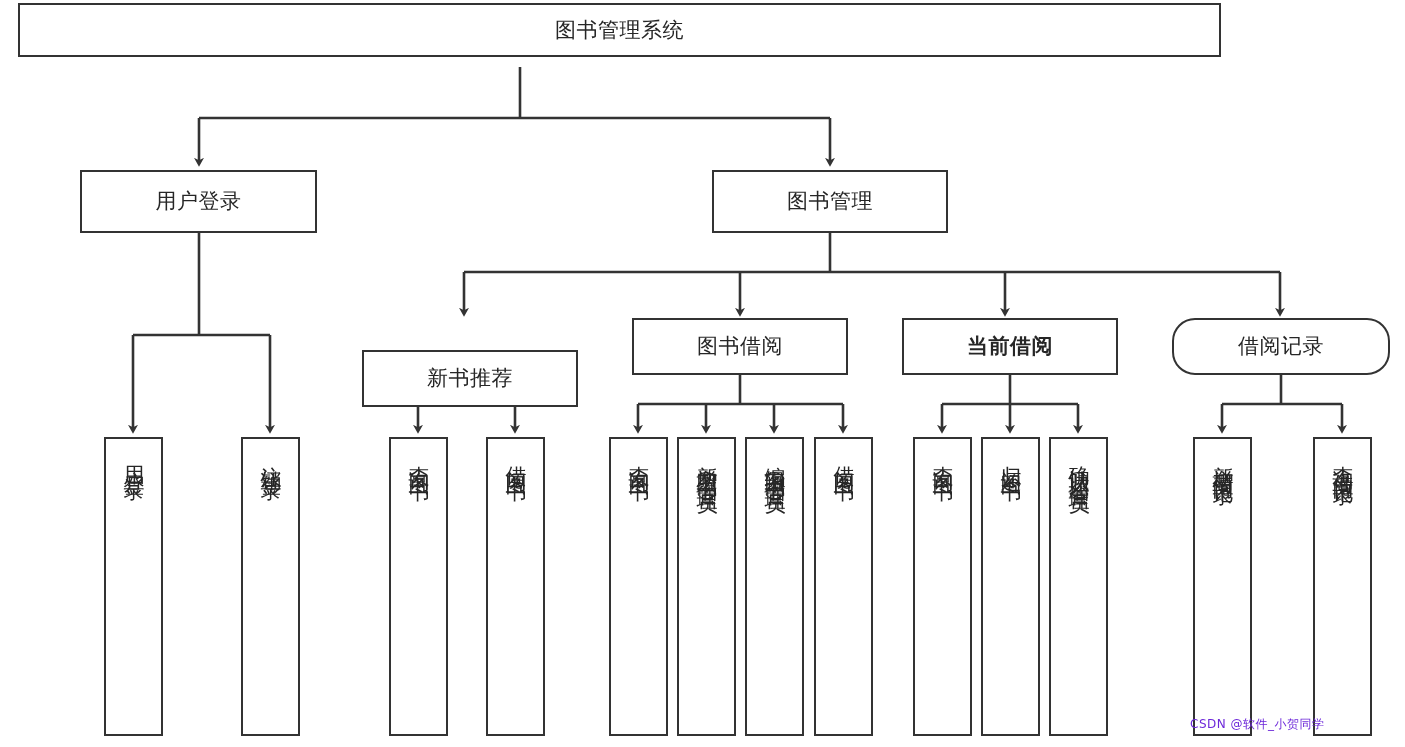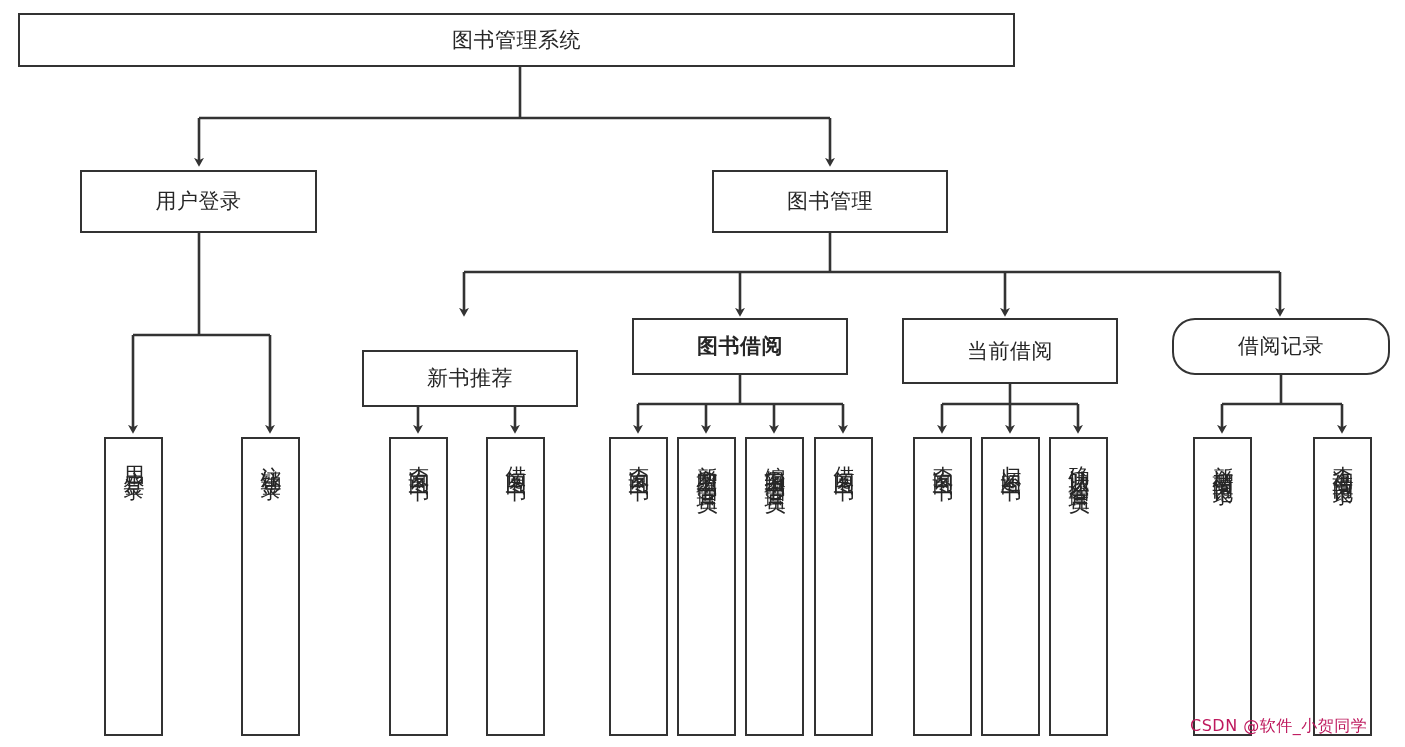--- a/index.html
+++ b/index.html
@@ -60,22 +60,22 @@
     font-size: 21px;
     letter-spacing: 5px;
     line-height: 1;
     margin-top: 4px;
   }
   .node-vertical.vnode-tall .node-label {
     letter-spacing: 4px;
   }
   .watermark {
     position: absolute;
-    color: #be185d;
-    font-size: 16px;
+    color: #6d28d9;
+    font-size: 12px;
     letter-spacing: 0.5px;
     white-space: nowrap;
     pointer-events: none;
   }
 </style>
 </head>
 <body>
 
 <div id="diagram-root">
 
@@ -141,41 +141,41 @@
 
     <g stroke="#333333" stroke-width="2.6" fill="none">
 
       <path d="M1281,375 L1281,404"></path>
       <path d="M1222,404 L1342,404"></path>
       <path d="M1222,404 L1222,429" marker-end="url(#arrowHead)"></path>
       <path d="M1342,404 L1342,429" marker-end="url(#arrowHead)"></path>
     </g>
   </svg>
 
-  <div class="node-box node-root node-horizontal" style="left:18px; top:13px; width:997px; height:54px;">
+  <div class="node-box node-root node-horizontal" style="left:18px; top:3px; width:1203px; height:54px;">
     <span class="node-label">图书管理系统</span>
   </div>
 
   <div class="node-box node-horizontal" style="left:80px; top:170px; width:237px; height:63px;">
     <span class="node-label">用户登录</span>
   </div>
 
   <div class="node-box node-horizontal" style="left:712px; top:170px; width:236px; height:63px;">
     <span class="node-label">图书管理</span>
   </div>
 
   <div class="node-box node-horizontal" style="left:362px; top:318px; width:216px; height:57px;margin-top:32px;">
     <span class="node-label">新书推荐</span>
   </div>
 
-  <div class="node-box node-horizontal" style="left:632px; top:318px; width:216px; height:57px;font-weight:bold;">
+  <div class="node-box node-horizontal" style="left:632px; top:318px; width:216px; height:57px;">
     <span class="node-label">图书借阅</span>
   </div>
 
-  <div class="node-box node-horizontal" style="left:902px; top:318px; width:216px; height:66px;">
+  <div class="node-box node-horizontal" style="left:902px; top:318px; width:216px; height:57px;font-weight:bold;">
     <span class="node-label">当前借阅</span>
   </div>
 
   <div class="node-box node-horizontal" style="left:1172px; top:318px; width:218px; height:57px;border-radius:23px;">
     <span class="node-label">借阅记录</span>
   </div>
 
   <div class="node-box node-vertical" style="left:104px; top:437px; width:59px; height:299px;">
     <span class="node-label">用户登录</span>
   </div>

